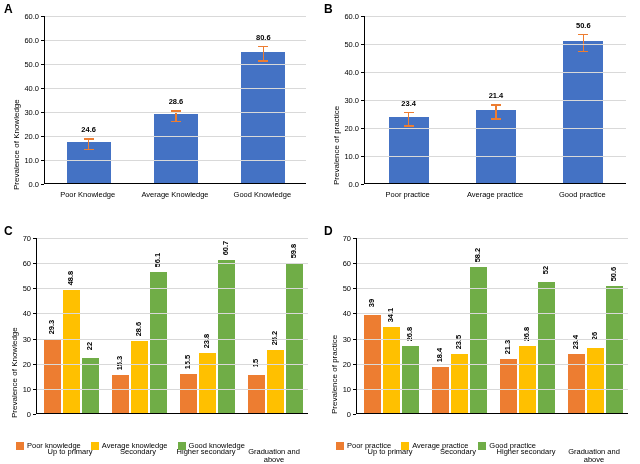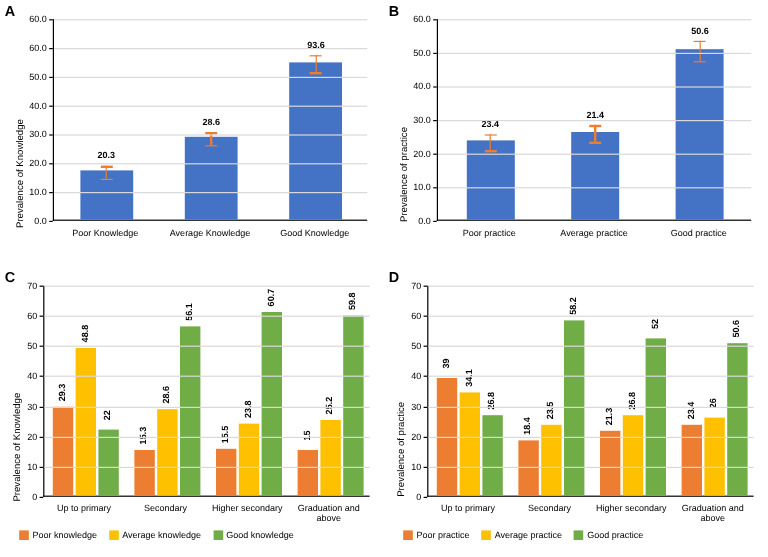--- a/index.html
+++ b/index.html
@@ -107,21 +107,21 @@
     background: #ED7D31;
     height: 1.5px;
   }
   .xtick-label {
     position: absolute;
     font-size: 7.5px;
     text-align: center;
     color: #000;
     white-space: nowrap;
   }
-  .xtick-label.two-line { white-space: normal; line-height: 1.05; }
+  .xtick-label.two-line { white-space: normal; line-height: 1.05; margin-top: 28px; }
   .legend {
     position: absolute;
     display: flex;
     align-items: center;
     gap: 10px;
     font-size: 7.5px;
   }
   .legend-item {
     display: flex;
     align-items: center;
@@ -141,31 +141,31 @@
 
   <div class="panel" id="panel-a">
     <div class="panel-letter">A</div>
     <div class="ylabel" id="a-ylabel" style="left:12px; top:190px;">Prevalence of Knowledge</div>
     <div class="plot-area" id="a-plot" style="left:44px; top:16px; width:262px; height:168px;">
       <div class="bars" id="a-bars">
           <div class="bar" style="left: 21.6667px; width: 44px; height: 40.56px; background: rgb(68, 114, 196);"></div>
           <div class="errbar" style="left: 42.9167px; top: 122.16px; height: 10.56px;"></div>
           <div class="errcap" style="left: 38.6667px; width: 10px; top: 122.16px;"></div>
           <div class="errcap" style="left: 38.6667px; width: 10px; top: 132.72px;"></div>
-          <div class="bar-value" style="left: 18.6667px; width: 50px; top: 109.16px;">20.3</div>
+          <div class="bar-value" style="left: 18.6667px; width: 50px; top: 109.16px;">24.6</div>
           <div class="bar" style="left: 109px; width: 44px; height: 68.64px; background: rgb(68, 114, 196);"></div>
           <div class="errbar" style="left: 130.25px; top: 94.08px; height: 10.56px;"></div>
           <div class="errcap" style="left: 126px; width: 10px; top: 94.08px;"></div>
           <div class="errcap" style="left: 126px; width: 10px; top: 104.64px;"></div>
           <div class="bar-value" style="left: 106px; width: 50px; top: 81.08px;">28.6</div>
           <div class="bar" style="left: 196.333px; width: 44px; height: 131.04px; background: rgb(68, 114, 196);"></div>
           <div class="errbar" style="left: 217.583px; top: 29.76px; height: 14.4px;"></div>
           <div class="errcap" style="left: 213.333px; width: 10px; top: 29.76px;"></div>
           <div class="errcap" style="left: 213.333px; width: 10px; top: 44.16px;"></div>
-          <div class="bar-value" style="left: 193.333px; width: 50px; top: 16.76px;">93.6</div>
+          <div class="bar-value" style="left: 193.333px; width: 50px; top: 16.76px;">80.6</div>
         </div>
     <div class="gridline" style="top: 144px;"></div>
         <div class="gridline" style="top: 120px;"></div>
         <div class="gridline" style="top: 96px;"></div>
         <div class="gridline" style="top: 72px;"></div>
         <div class="gridline" style="top: 48px;"></div>
         <div class="gridline" style="top: 24px;"></div>
         <div class="gridline" style="top: 0px;"></div>
       </div>
     <div id="a-yticks">

